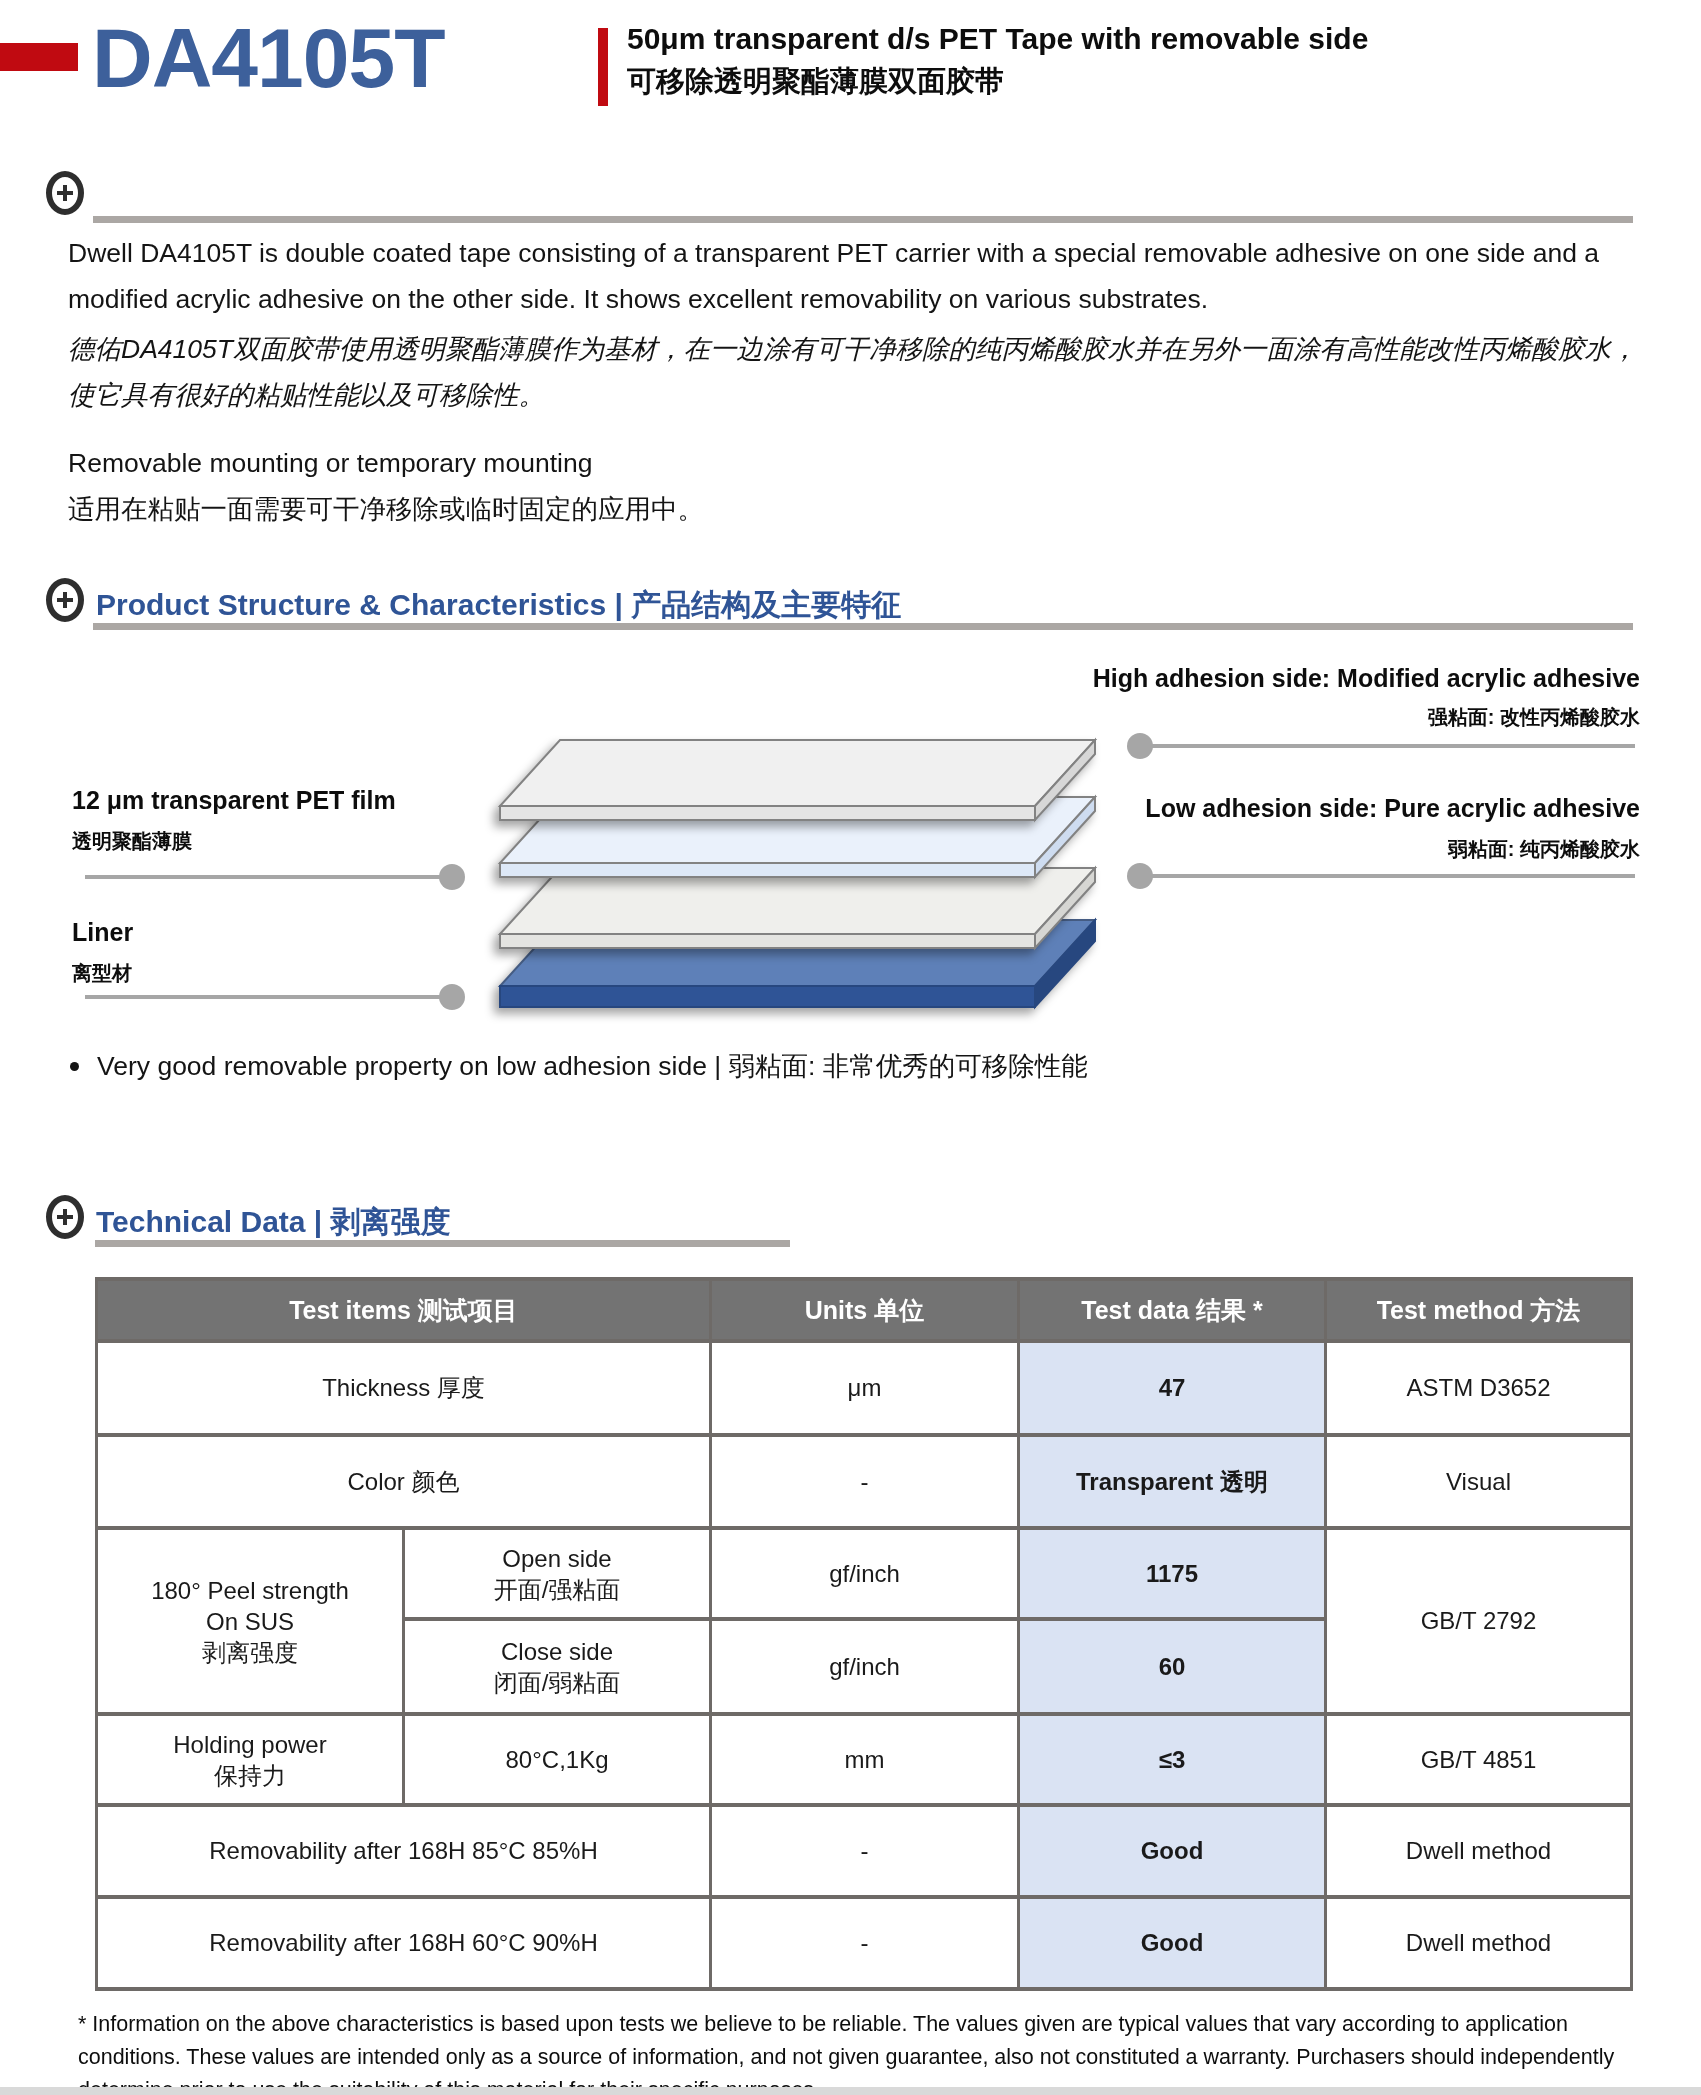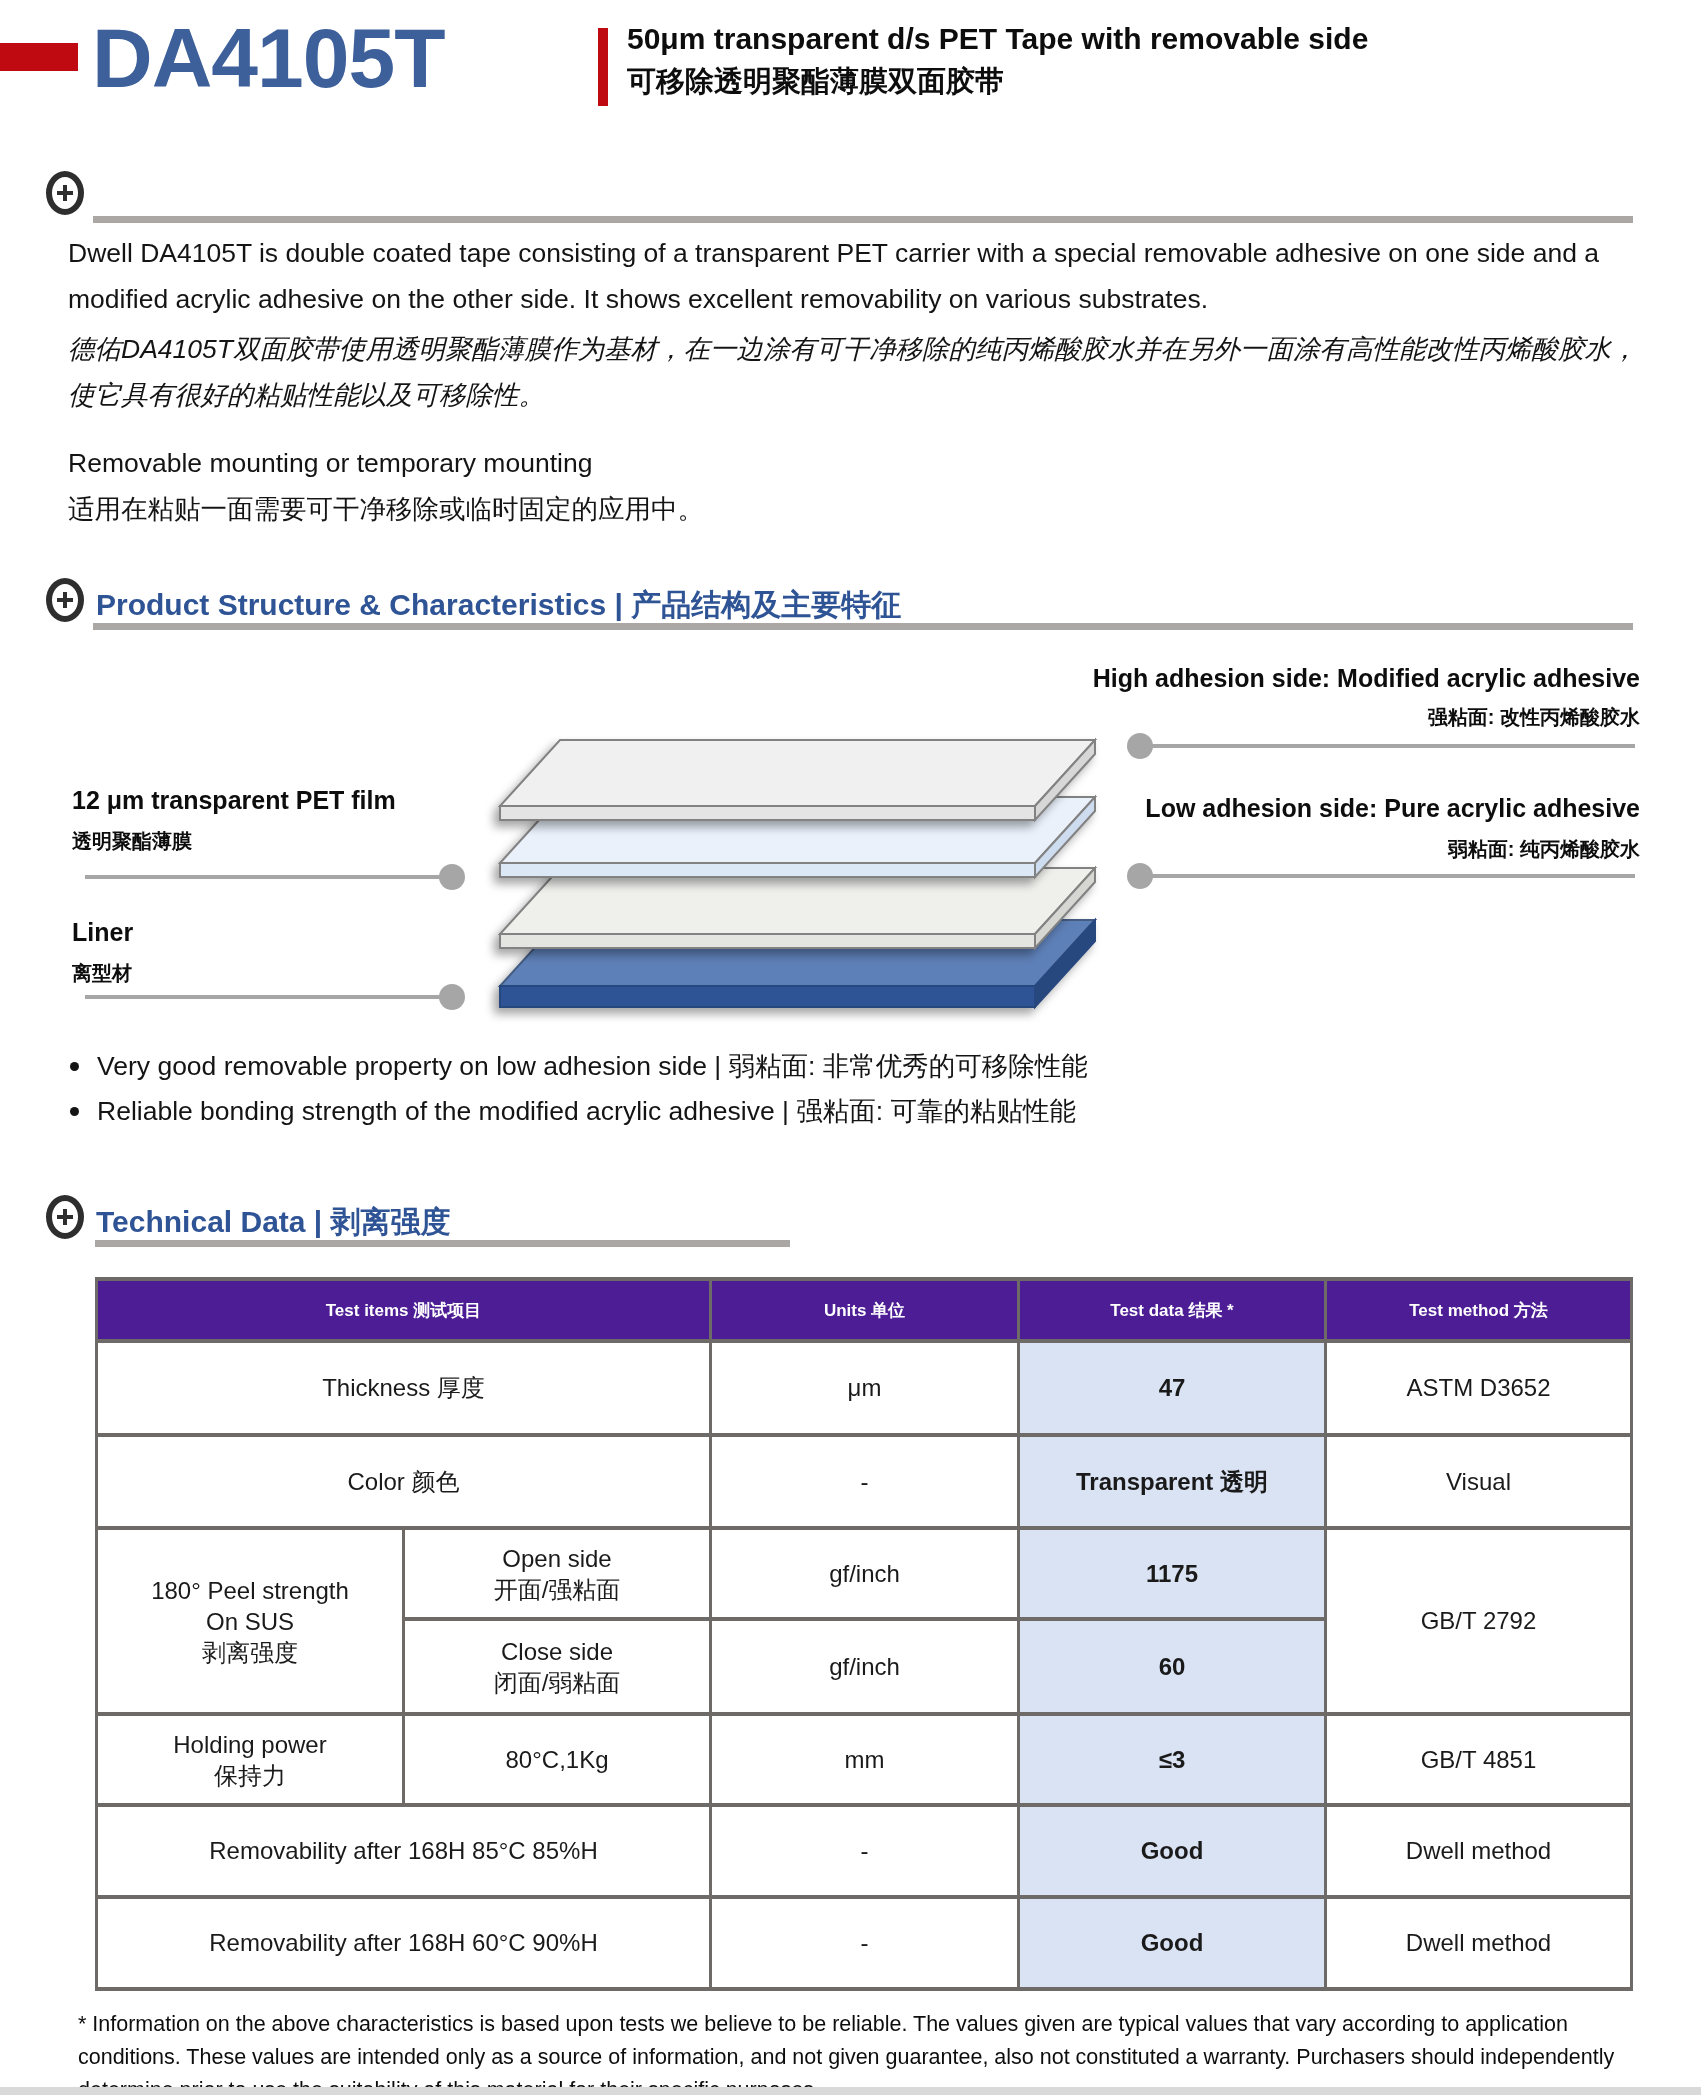--- a/index.html
+++ b/index.html
@@ -33,21 +33,21 @@
 
   
   .bullet-row{left:70px;width:1560px;font-size:26.5px;color:#141414;}
   .bullet-dot{display:inline-block;width:9px;height:9px;border-radius:50%;background:#141414;margin:0 18px 4px 0;vertical-align:middle;}
 
   
   table.tech{border-collapse:collapse;table-layout:fixed;width:1538px;}
   table.tech td,table.tech th{border:3px solid #6e6a67;border-top-width:4px;border-bottom-width:4px;
     text-align:center;vertical-align:middle;font-size:24px;padding:2px;overflow:hidden;}
   table.tech{border:1px solid #6e6a67;}
-  table.tech th{background:#4c1d95;color:#fff;font-weight:700;font-size:17px;}
+  table.tech th{background:#737373;color:#fff;font-weight:700;font-size:25px;}
   .data-col{background:#dae3f3;}
   .bold{font-weight:700;}
   .cell-line{display:block;line-height:31px;}
 
   
   .footnote{left:78px;top:2008px;width:1585px;font-size:21.5px;line-height:33px;color:#0d0d0d;}
   .bottom-strip{left:0;top:2087px;width:1701px;height:8px;background:#d9d9d9;}
 </style>
 </head>
 <body>
@@ -115,21 +115,20 @@
   <div class="abs dlabel zh" style="left:72px;top:828px;">透明聚酯薄膜</div>
   <div class="abs conn" style="left:85px;top:875px;width:360px;"></div>
   <div class="abs dot" style="left:439px;top:864px;"></div>
 
   <div class="abs dlabel" style="left:72px;top:918px;">Liner</div>
   <div class="abs dlabel zh" style="left:72px;top:960px;">离型材</div>
   <div class="abs conn" style="left:85px;top:995px;width:360px;"></div>
   <div class="abs dot" style="left:439px;top:984px;"></div>
 
   <div class="abs bullet-row" style="top:1048px;"><span class="bullet-dot"></span><span>Very good removable property on low adhesion side | 弱粘面: 非常优秀的可移除性能</span></div>
-  <div class="abs bullet-row" style="top:1093px;"><span class="bullet-dot"></span><span>Reliable bonding strength of the modified acrylic adhesive | 强粘面: 可靠的粘贴性能</span></div>
 
   <div class="abs plus-circle" style="left:46px;top:1195px;">
       <span class="ph"></span>
       <span class="pv"></span>
     </div>
   <div class="abs sec-title" style="left:96px;top:1202px;">Technical Data | 剥离强度</div>
   <div class="abs sec-underline" style="left:95px;top:1240px;width:695px;"></div>
 
   <table class="tech abs" style="left:95px;top:1277px;">
     <colgroup>

